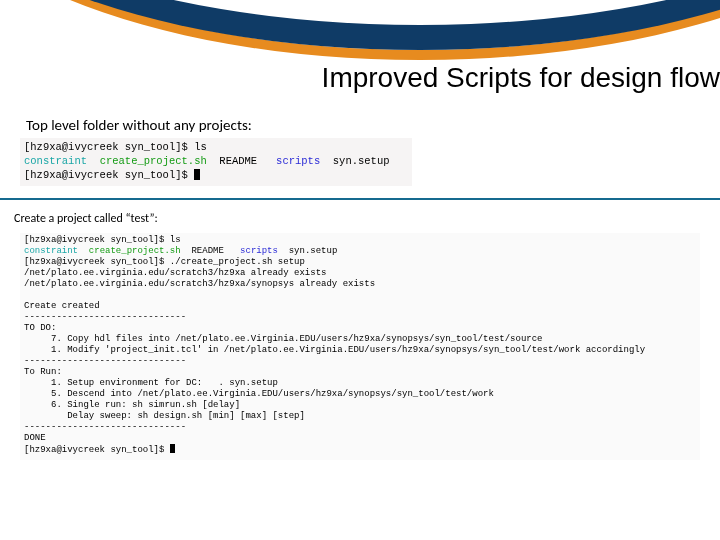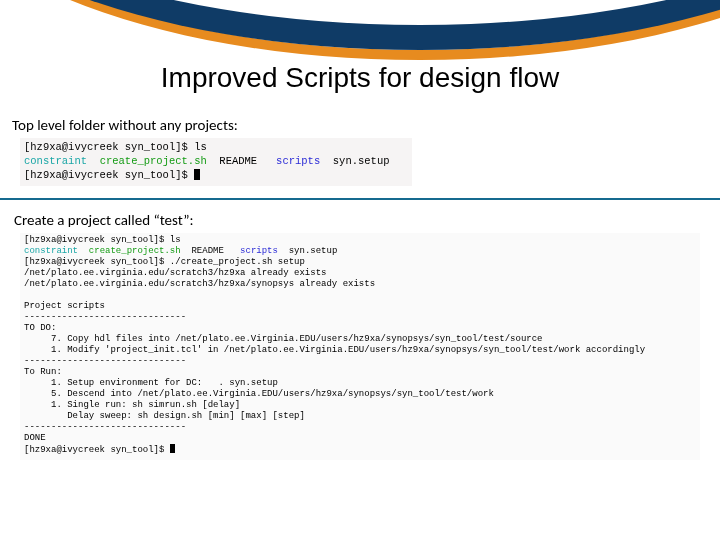--- a/index.html
+++ b/index.html
@@ -39,30 +39,30 @@
     width: 1040px;
     height: 420px;
     background: #fff;
     border-radius: 50%;
   }
   .title {
     position: absolute;
     top: 62px;
     left: 0;
     width: 720px;
-    text-align: center;
+    text-align: right;
     font-size: 28px;
     font-weight: 400;
     color: #000;
     font-family: Arial, Helvetica, sans-serif;
   }
   .caption1 {
     position: absolute;
     top: 116px;
-    left: 12px;
+    left: 26px;
     font-size: 15px;
     font-family: Calibri, Arial, sans-serif;
     color: #000;
   }
   .term1 {
     position: absolute;
     top: 138px;
     left: 20px;
     width: 392px;
     background: #f6f4f4;
@@ -88,21 +88,21 @@
     top: 198px;
     left: 0;
     width: 720px;
     height: 2px;
     background: #156a8f;
   }
   .caption2 {
     position: absolute;
     top: 211px;
     left: 14px;
-    font-size: 15px;
+    font-size: 12px;
     font-family: Calibri, Arial, sans-serif;
     color: #000;
   }
   .term2 {
     position: absolute;
     top: 233px;
     left: 20px;
     width: 680px;
     background: #fafafa;
     font-family: "Courier New", monospace;
@@ -142,26 +142,26 @@
 <div class="divider"></div>
 
 <div class="caption2">Create a project called “test”:</div>
 
 <div class="term2"><span>[hz9xa@ivycreek syn_tool]$ </span><span>ls</span>
 <span class="cyan">constraint</span>  <span class="green">create_project.sh</span>  <span>README</span>   <span class="blue">scripts</span>  <span>syn.setup</span>
 <span>[hz9xa@ivycreek syn_tool]$ </span><span>./create_project.sh setup</span>
 <span>/net/plato.ee.virginia.edu/scratch3/hz9xa already exists</span>
 <span>/net/plato.ee.virginia.edu/scratch3/hz9xa/synopsys already exists</span>
 <span></span>
-<span>Project scripts</span>
+<span>Create created</span>
 <span>------------------------------</span>
 <span>TO DO:</span>
 <span>     7. Copy hdl files into /net/plato.ee.Virginia.EDU/users/hz9xa/synopsys/syn_tool/test/source</span>
 <span>     1. Modify 'project_init.tcl' in /net/plato.ee.Virginia.EDU/users/hz9xa/synopsys/syn_tool/test/work accordingly</span>
 <span>------------------------------</span>
 <span>To Run:</span>
 <span>     1. Setup environment for DC:   . syn.setup</span>
 <span>     5. Descend into /net/plato.ee.Virginia.EDU/users/hz9xa/synopsys/syn_tool/test/work</span>
-<span>     1. Single run: sh simrun.sh [delay]</span>
+<span>     6. Single run: sh simrun.sh [delay]</span>
 <span>        Delay sweep: sh design.sh [min] [max] [step]</span>
 <span>------------------------------</span>
 <span>DONE</span>
 <span>[hz9xa@ivycreek syn_tool]$ </span><span class="cursor"></span></div>
 
 </body></html>

